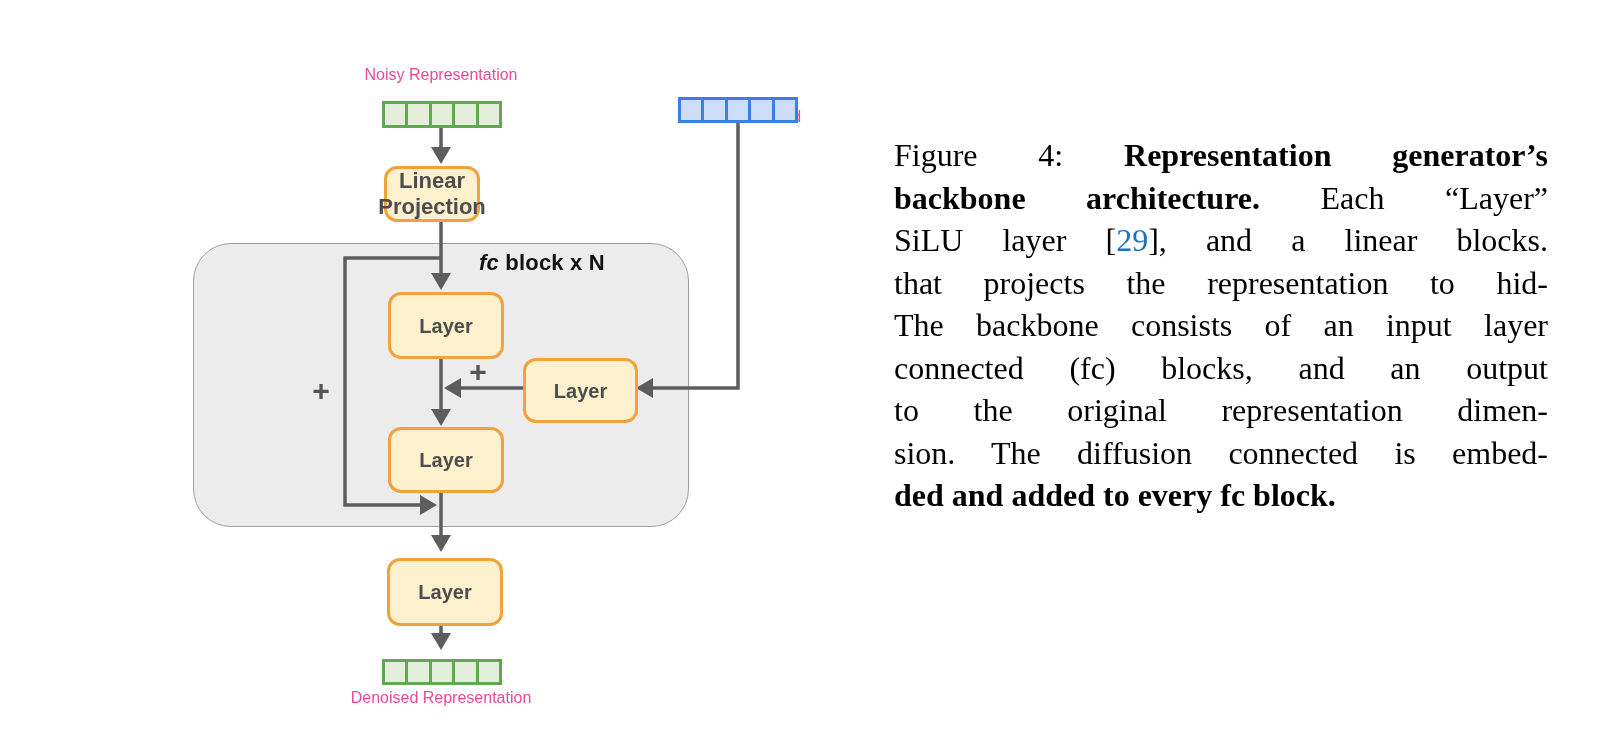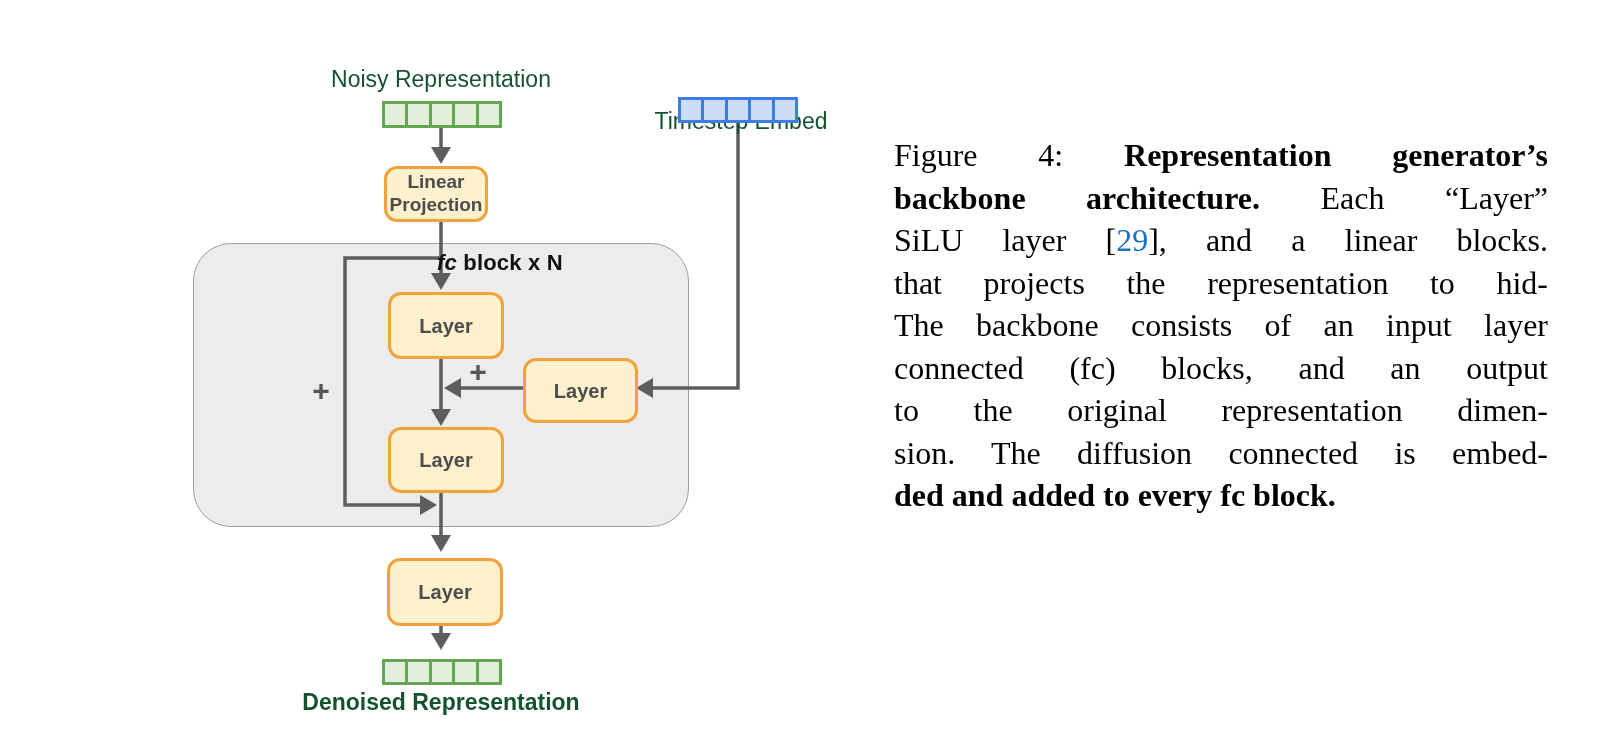--- a/index.html
+++ b/index.html
@@ -10,52 +10,52 @@
 
   
   #diagram{position:absolute;left:0;top:0;width:870px;height:746px;}
   #connectors{position:absolute;left:0;top:0;z-index:2;}
 
   .fc-block{
     position:absolute;left:193px;top:243px;width:494px;height:282px;
     background:#ececec;border:1.5px solid #9e9e9e;border-radius:38px;z-index:1;
   }
   .fc-label{
-    position:absolute;left:437px;top:250px;width:210px;text-align:left;
+    position:absolute;left:437px;top:250px;width:210px;text-align:center;
     font-size:22px;font-weight:bold;color:#111;z-index:3;letter-spacing:.2px;
   }
   .fc-label .it{font-style:italic;}
 
   .node{
     position:absolute;display:flex;align-items:center;justify-content:center;
     background:#fdf0cd;border:3px solid #f0a23c;border-radius:13px;
     color:#4d4d4d;font-weight:bold;text-align:center;z-index:3;line-height:1.2;
   }
-  .lp{left:384px;top:166px;width:104px;height:56px;font-size:19px;padding:0 14px;box-sizing:border-box;}
+  .lp{left:384px;top:166px;width:96px;height:56px;font-size:22px;padding:0 14px;box-sizing:border-box;}
   .layer1{left:388px;top:292px;width:110px;height:61px;font-size:20px;}
   .layer-t{left:523px;top:358px;width:109px;height:59px;font-size:20px;}
   .layer2{left:388px;top:427px;width:110px;height:60px;font-size:20px;}
   .layer-out{left:387px;top:558px;width:110px;height:62px;font-size:20px;}
 
   .bar{position:absolute;display:flex;z-index:3;}
   .bar-green-top{left:382px;top:101px;width:120px;height:27px;}
   .bar-green-bottom{left:382px;top:659px;width:120px;height:26px;}
   .bar-blue{left:678px;top:97px;width:120px;height:26px;}
   .bar .cell{flex:1;box-sizing:border-box;}
   .bar .cell + .cell{margin-left:-3px;}
   .bar-green-top .cell,.bar-green-bottom .cell{border:3px solid #63a755;background:#e3efdb;}
   .bar-blue .cell{border:3px solid #3d7de4;background:#cddcf7;}
 
   .dlabel{
     position:absolute;transform:translateX(-50%);white-space:nowrap;
-    font-size:23px;color:#14532d;font-weight:500;z-index:3;
+    font-size:16px;color:#ec4899;font-weight:500;z-index:3;
   }
   .lbl-noisy{left:441px;top:66px;}
   .lbl-timestep{left:741px;top:64px;margin-top:44px;}
-  .lbl-denoised{left:441px;top:689px;font-weight:bold;}
+  .lbl-denoised{left:441px;top:689px;}
 
   .plus{
     position:absolute;transform:translate(-50%,-50%);
     font-size:30px;font-weight:bold;color:#555;z-index:3;
   }
   .plus-left{left:321px;top:391px;}
   .plus-right{left:478px;top:372px;}
 
   
   #caption{

